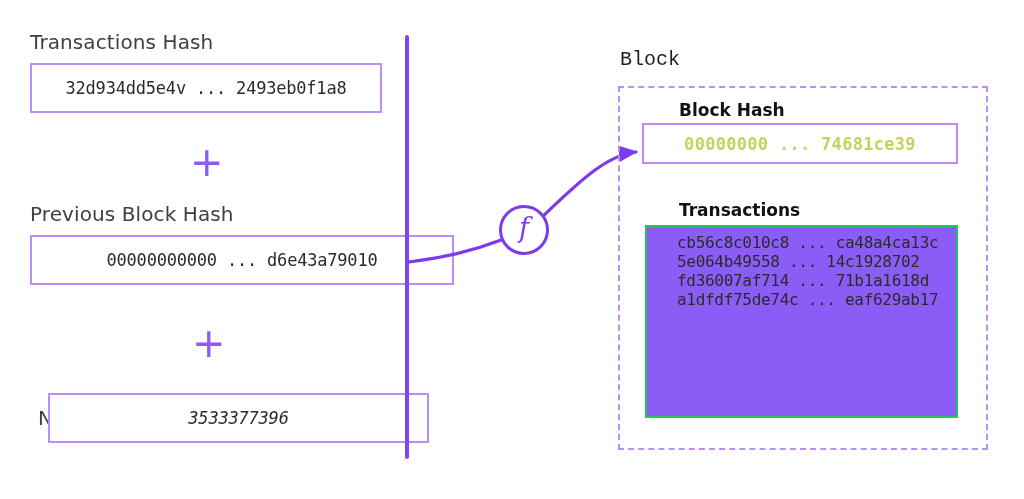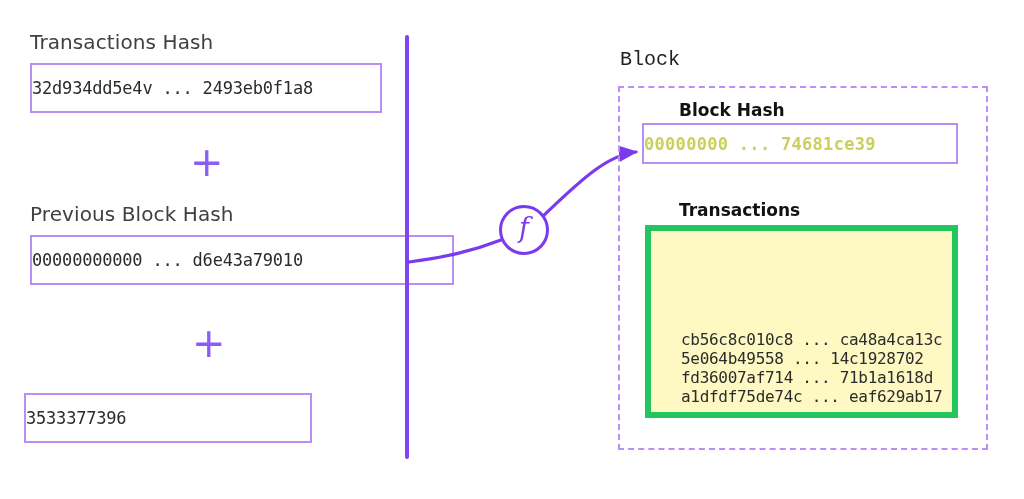--- a/index.html
+++ b/index.html
@@ -43,20 +43,21 @@
     color: #231f20;
     white-space: nowrap;
   }
 
   .hash-box {
     box-sizing: border-box;
     border: 2px solid #b98ef5;
     background: #ffffff;
     display: flex;
     align-items: center;
+    justify-content: center;
   }
   .hash-text {
     font-family: "DejaVu Sans Mono", monospace;
     font-size: 17px;
     color: #2b2b2b;
     letter-spacing: -0.2px;
     white-space: nowrap;
   }
   .hash-text.accent {
     color: #c9d05c;
@@ -78,25 +79,25 @@
   }
 
   .block-dashed {
     box-sizing: border-box;
     border: 2px dashed #b98ef5;
     background: transparent;
   }
 
   .tx-list {
     box-sizing: border-box;
-    border: 6px solid #22c55e;
-    background: #fef9c3;
+    border: 2px solid #22c55e;
+    background: #8b5cf6;
     display: flex;
     flex-direction: column;
-    justify-content: flex-end;
+    justify-content: flex-start;
     padding: 6px 0 6px 30px;
   }
   .tx-row {
     font-family: "DejaVu Sans Mono", monospace;
     font-size: 16px;
     color: #2b2b2b;
     letter-spacing: -0.3px;
     white-space: nowrap;
   }
 
@@ -133,21 +134,21 @@
   <div class="abs field-label" style="left:30px; top:202px;">Previous Block Hash</div>
 
   <div class="abs hash-box" style="left:30px; top:235px; width:424px; height:50px;">
     <span class="hash-text">00000000000 ... d6e43a79010</span>
   </div>
 
   <div class="abs plus" style="left:192px; top:323px; width:28px; text-align:center;">+</div>
 
   <div class="abs field-label" style="left:38px; top:363px;margin-top:43px;">Nonce</div>
 
-  <div class="abs hash-box" style="left:24px; top:393px; width:288px; height:50px;">
+  <div class="abs hash-box" style="left:48px; top:393px; width:381px; height:50px;font-style:italic;">
     <span class="hash-text">3533377396</span>
   </div>
 
   <div class="abs divider-bar" style="left:405px; top:35px; width:4px; height:424px;"></div>
 
   <svg class="overlay" viewBox="0 0 1024 499">
     <defs>
       <marker id="arrowhead" markerWidth="7" markerHeight="7" refX="5.4" refY="3" orient="auto">
         <path d="M0,0.4 L6,3 L0,5.6 z" fill="#7c3aed"></path>
       </marker>

